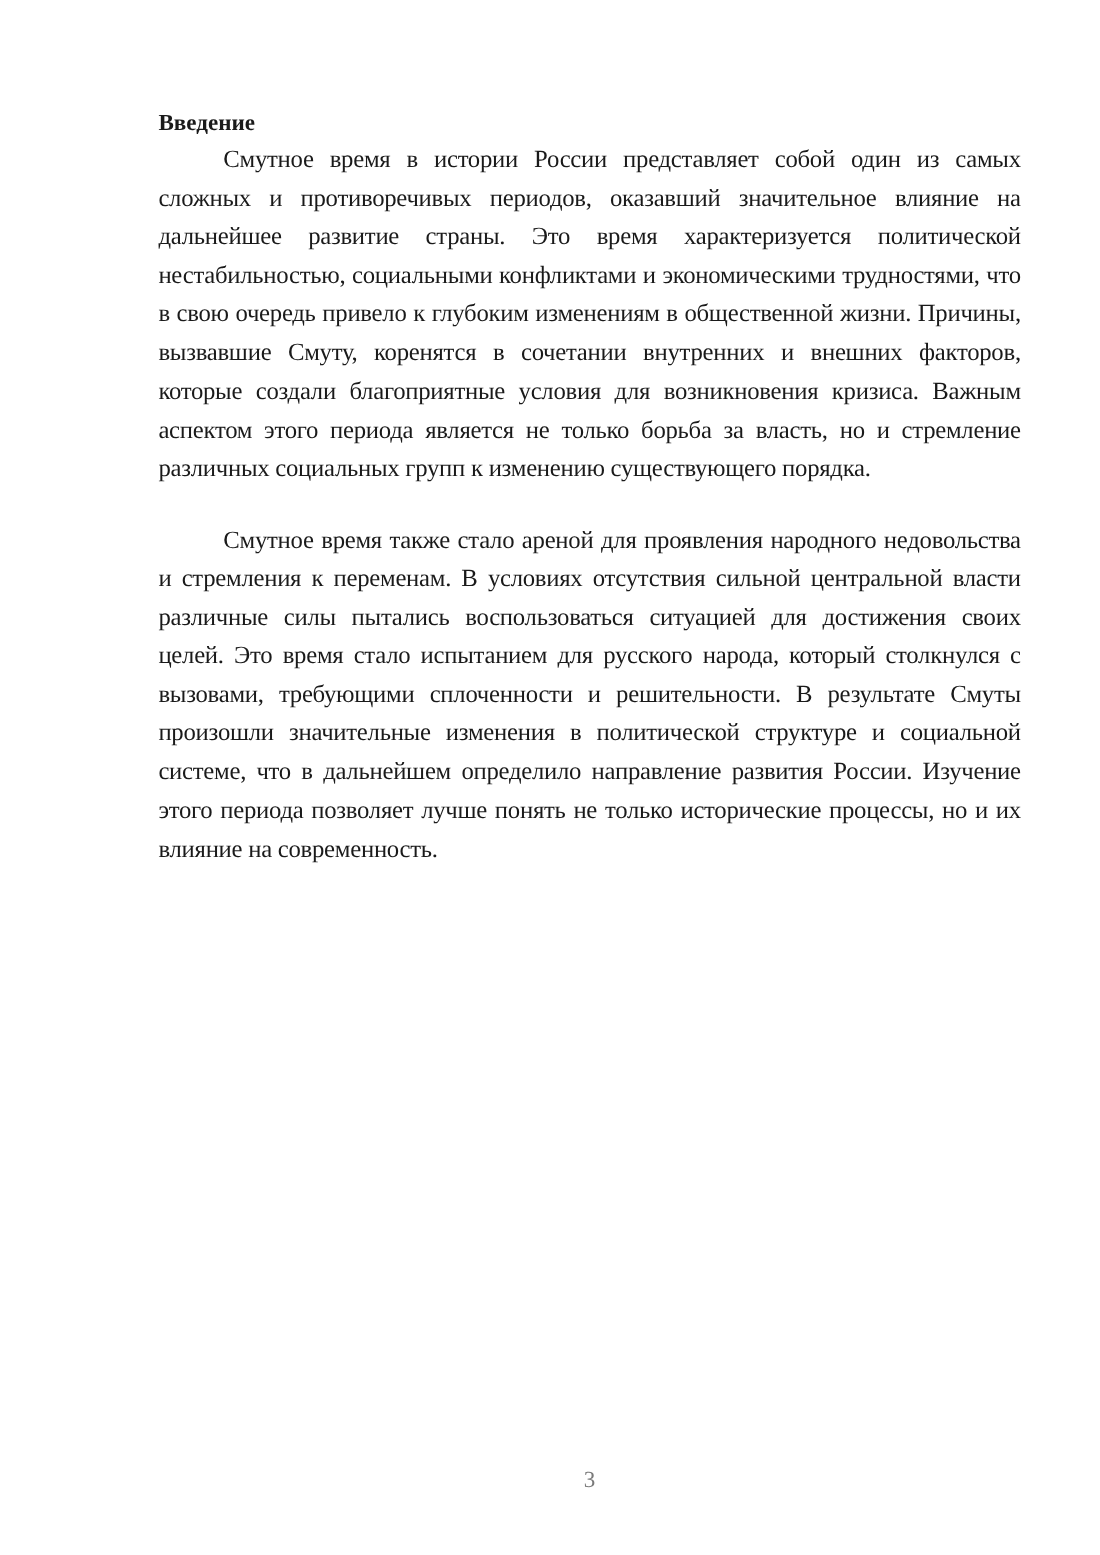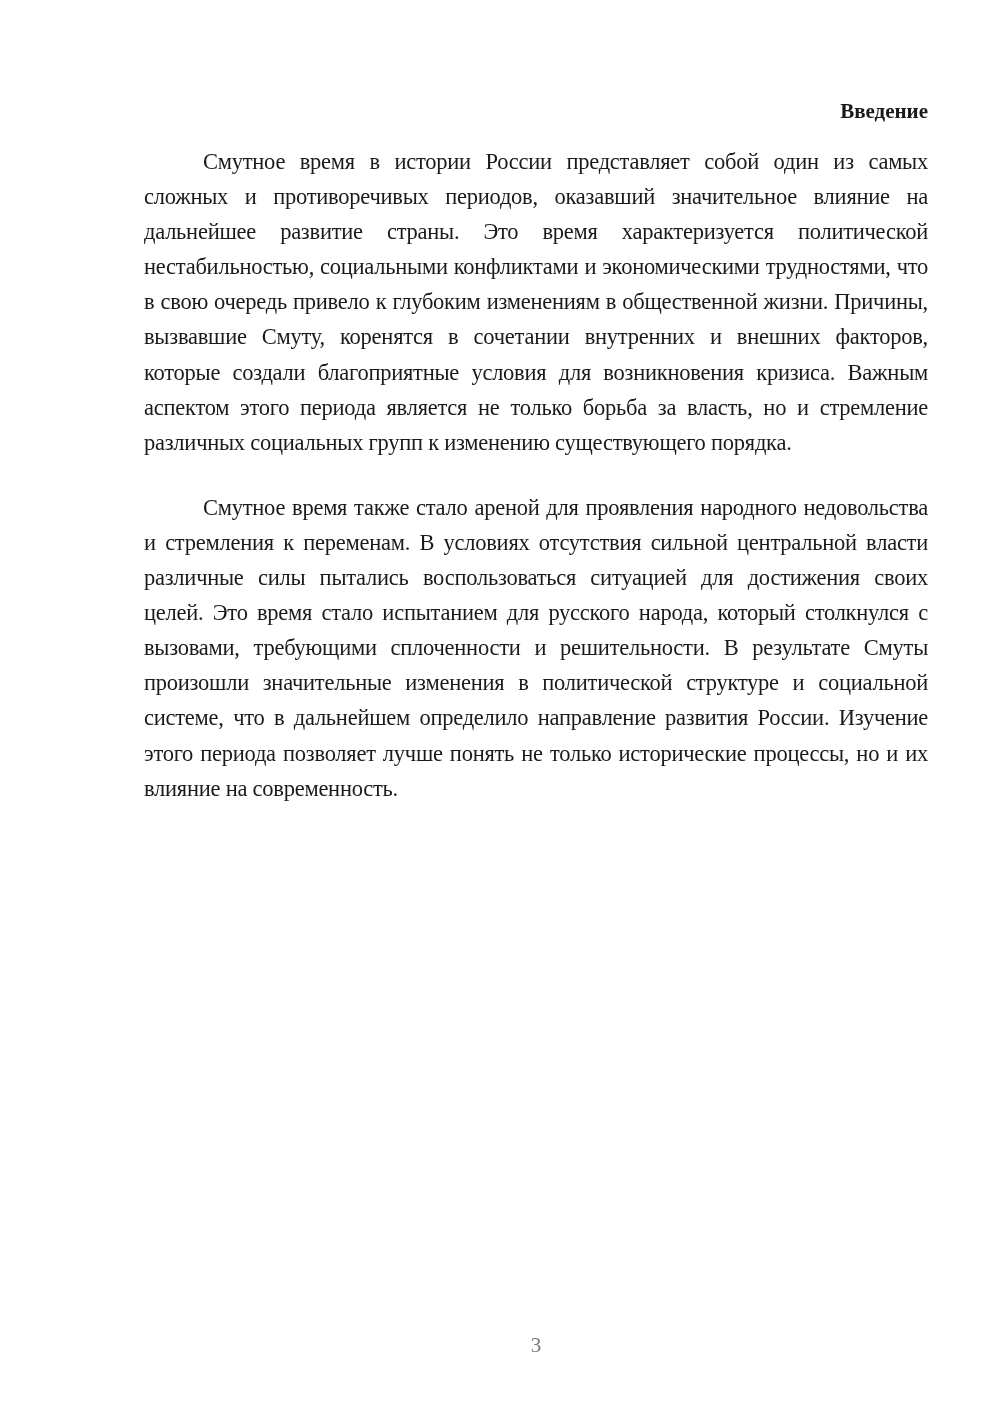--- a/index.html
+++ b/index.html
@@ -22,37 +22,37 @@
       height: 1414px;
       background: #ffffff;
     }
     .content {
       position: absolute;
       left: 144px;
       top: 95px;
       width: 784px;
     }
     .heading {
-      text-align: right;
+      text-align: left;
       font-weight: bold;
       font-size: 21px;
       line-height: 32px;
       margin: 0 0 0 0;
       padding-left: 0;
     }
     .para {
       font-size: 22.5px;
       line-height: 35.1px;
       text-align: justify;
       text-indent: 59px;
       margin: 0;
       letter-spacing: -0.25px;
     }
     .para.first {
-      margin-top: 17px;
+      margin-top: 0px;
     }
     .para.second {
       margin-top: 30px;
     }
     .page-number {
       position: absolute;
       left: 0;
       width: 1072px;
       top: 1333px;
       text-align: center;

